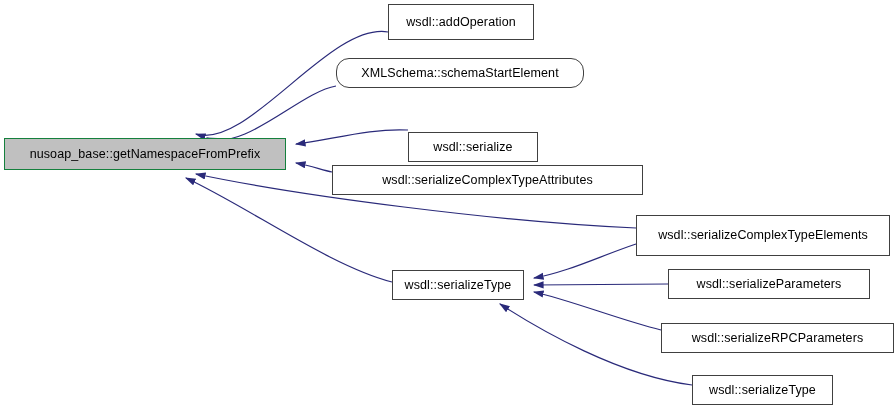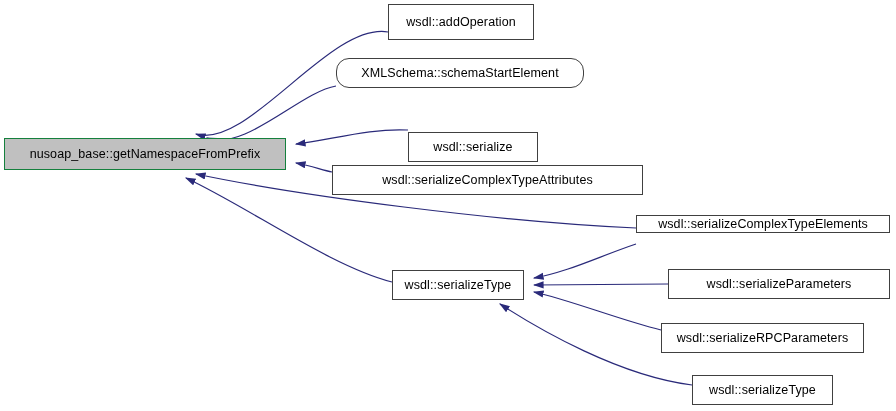--- a/index.html
+++ b/index.html
@@ -79,30 +79,30 @@
       </div>
       <div class="node-box" style="left: 336px; top: 58px; width: 248px; height: 30px; border-radius: 13px;">
         <span class="node-label">XMLSchema::schemaStartElement</span>
       </div>
       <div class="node-box" style="left: 408px; top: 112px; width: 130px; height: 30px; margin-top: 20px;">
         <span class="node-label">wsdl::serialize</span>
       </div>
       <div class="node-box" style="left: 332px; top: 165px; width: 311px; height: 30px;">
         <span class="node-label">wsdl::serializeComplexTypeAttributes</span>
       </div>
-      <div class="node-box" style="left: 636px; top: 215px; width: 254px; height: 18px;">
+      <div class="node-box" style="left: 636px; top: 215px; width: 254px; height: 41px;">
         <span class="node-label">wsdl::serializeComplexTypeElements</span>
       </div>
       <div class="node-box" style="left: 392px; top: 270px; width: 132px; height: 30px;">
         <span class="node-label">wsdl::serializeType</span>
       </div>
-      <div class="node-box" style="left: 668px; top: 269px; width: 222px; height: 30px;">
+      <div class="node-box" style="left: 668px; top: 269px; width: 202px; height: 30px;">
         <span class="node-label">wsdl::serializeParameters</span>
       </div>
-      <div class="node-box" style="left: 661px; top: 323px; width: 203px; height: 30px; align-items: center;">
+      <div class="node-box" style="left: 661px; top: 323px; width: 233px; height: 30px; align-items: center;">
         <span class="node-label">wsdl::serializeRPCParameters</span>
       </div>
       <div class="node-box" style="left: 692px; top: 375px; width: 141px; height: 30px;">
         <span class="node-label">wsdl::serializeType</span>
       </div>
     </div>
 
 </div>
 
 </body></html>

